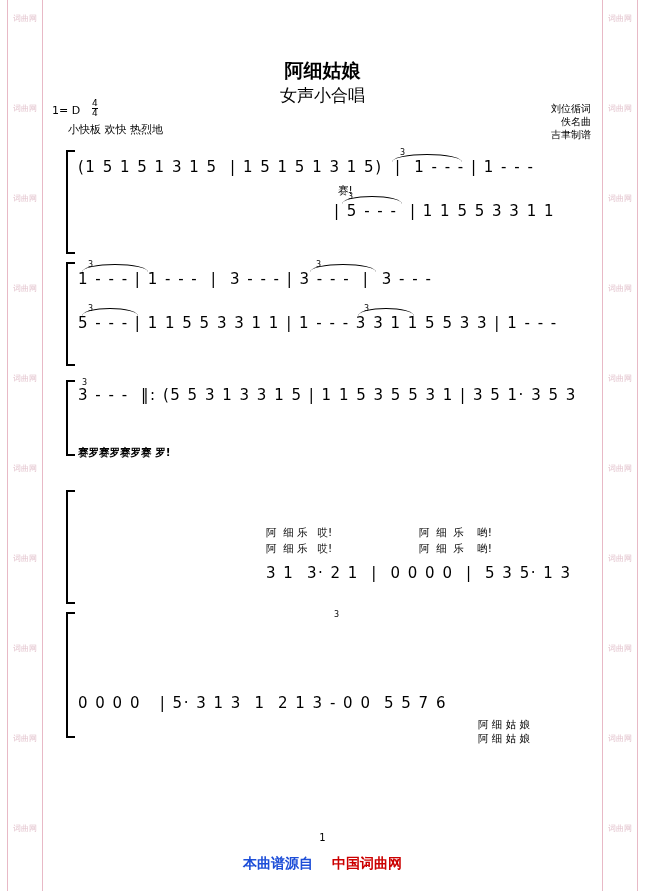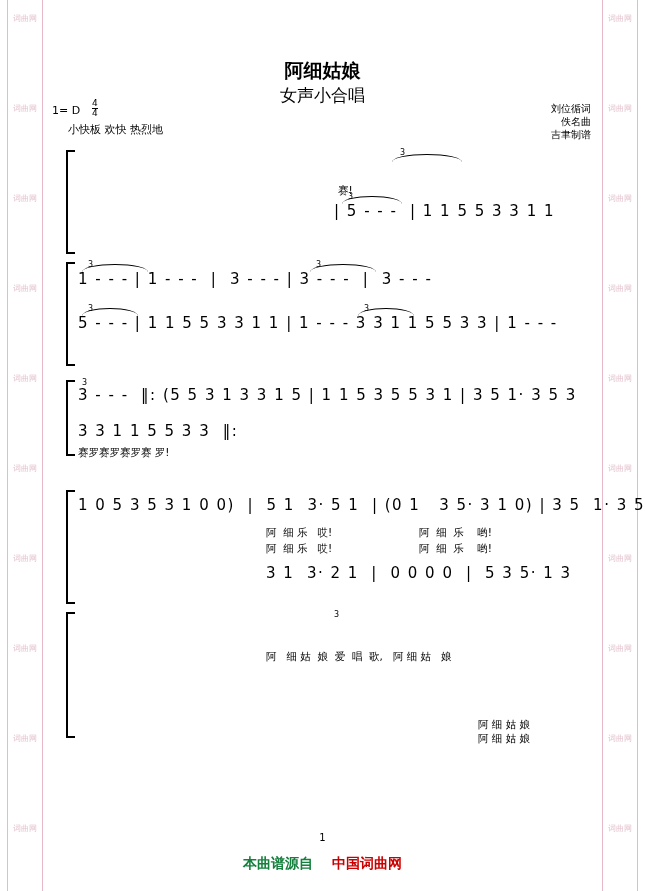--- a/index.html
+++ b/index.html
@@ -166,21 +166,21 @@
   .footer {
     position: absolute;
     left: 0;
     bottom: 18px;
     width: 645px;
     text-align: center;
     font-size: 14px;
     font-weight: bold;
     font-family: "DejaVu Sans", sans-serif;
   }
-  .footer .f1 { color: #15803d; }
+  .footer .f1 { color: #1d4ed8; }
   .footer .f2 { color: #cc0000; margin-left: 14px; }
 </style>
 </head>
 <body>
 
 <div class="page">
 
   <div class="side-strip left">
     <div class="wm" style="top:14px">词曲网</div>
     <div class="wm" style="top:104px">词曲网</div>
@@ -219,20 +219,21 @@
     <div class="tempo">小快板  欢快  热烈地</div>
 
     <div class="credits">
       <div>刘位循词</div>
       <div>佚名曲</div>
       <div>吉聿制谱</div>
     </div>
 
     <div class="system" style="top:150px;height:104px;">
       <div class="brace" style="height:100px;"></div>
+      <div class="staffline" style="top:8px;left:12px;">(1 5 1 5 1 3 1 5  | 1 5 1 5 1 3 1 5)  |  1 - - - | 1 - - -</div>
       <div class="slur" style="left:326px;top:4px;width:70px;"></div>
       <div class="tri" style="left:334px;top:-2px;">3</div>
       <div class="lyricline" style="top:34px;left:272px;">赛!</div>
       <div class="staffline" style="top:52px;left:268px;">| 5 - - -  | 1 1 5 5 3 3 1 1</div>
       <div class="slur" style="left:276px;top:46px;width:60px;"></div>
       <div class="tri" style="left:282px;top:42px;">3</div>
     </div>
 
     <div class="system" style="top:262px;height:104px;">
       <div class="brace" style="height:100px;"></div>
@@ -245,36 +246,34 @@
       <div class="slur" style="left:16px;top:46px;width:56px;"></div>
       <div class="tri" style="left:22px;top:42px;">3</div>
       <div class="slur" style="left:292px;top:46px;width:56px;"></div>
       <div class="tri" style="left:298px;top:42px;">3</div>
     </div>
 
     <div class="system" style="top:380px;height:90px;">
       <div class="brace" style="height:72px;"></div>
       <div class="staffline" style="top:6px;left:12px;">3 - - -  ‖: (5 5 3 1 3 3 1 5 | 1 1 5 3 5 5 3 1 | 3 5 1· 3 5 3</div>
       <div class="tri" style="left:16px;top:-2px;">3</div>
-      <div class="staffline" style="top:42px;left:12px;">3 3 1 1 5 5 3 3  ‖:</div>
-      <div class="lyricline" style="top:66px;left:12px;">赛罗赛罗赛罗赛 罗!</div>
+      <div class="lyricline" style="top:66px;left:12px;font-weight:bold;">赛罗赛罗赛罗赛 罗!</div>
     </div>
 
     <div class="system" style="top:490px;height:116px;">
       <div class="brace" style="height:110px;"></div>
-      <div class="staffline" style="top:6px;left:12px;">1 0 5 3 5 3 1 0 0)  |  5 1  3· 5 1  | (0 1   3 5· 3 1 0) | 3 5  1· 3 5</div>
       <div class="lyricline" style="top:36px;left:200px;">阿  细 乐   哎!                          阿  细  乐    哟!</div>
       <div class="lyricline" style="top:52px;left:200px;">阿  细 乐   哎!                          阿  细  乐    哟!</div>
       <div class="staffline" style="top:74px;left:200px;">3 1  3· 2 1  |  0 0 0 0  |  5 3 5· 1 3</div>
     </div>
 
     <div class="system" style="top:612px;height:126px;">
       <div class="brace" style="height:122px;"></div>
       <div class="tri" style="left:268px;top:-2px;">3</div>
-      <div class="lyricline" style="top:38px;left:200px;">阿   细 姑  娘  爱  唱  歌,   阿 细 姑   娘</div>
+      <div class="staffline" style="top:82px;left:12px;">0 0 0 0   | 5· 3 1 3  1  2 1 3 - 0 0  5 5 7 6</div>
       <div class="lyricline" style="top:106px;left:412px;">阿 细 姑 娘</div>
       <div class="lyricline" style="top:120px;left:412px;">阿 细 姑 娘</div>
     </div>
 
   </div>
 
   <div class="barnum">1</div>
 
   <div class="footer">
     <span class="f1">本曲谱源自</span>

